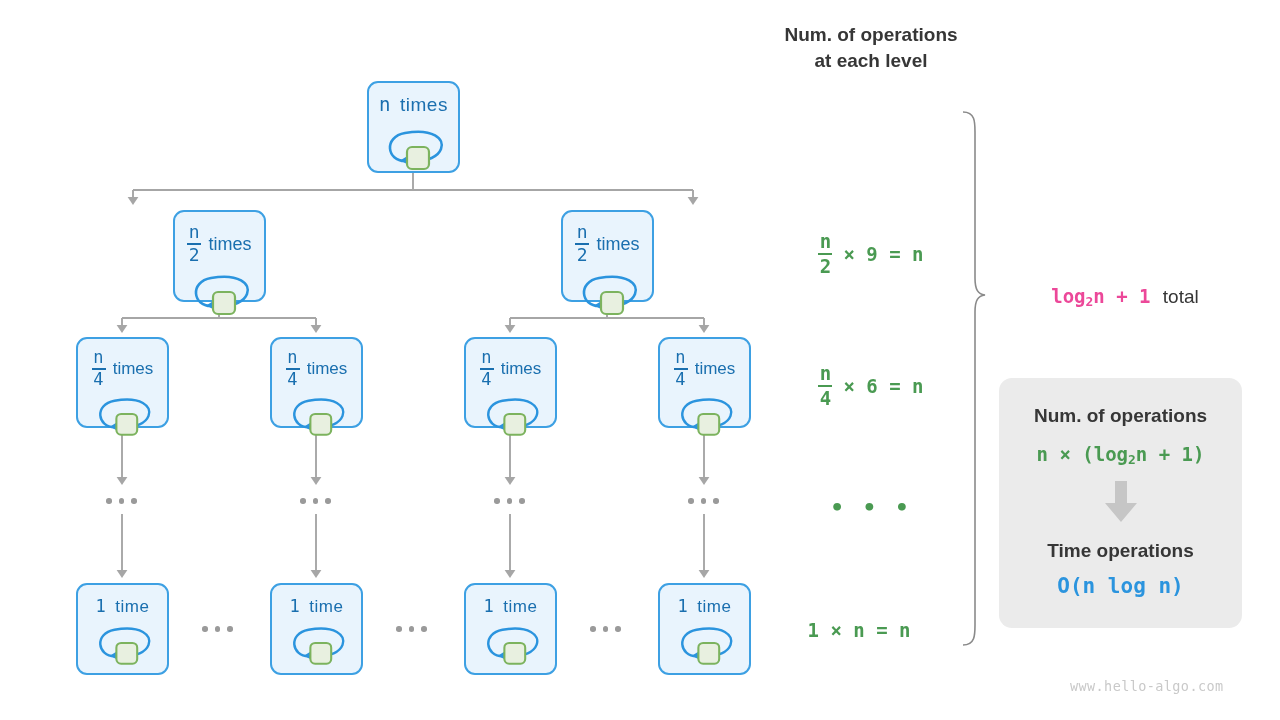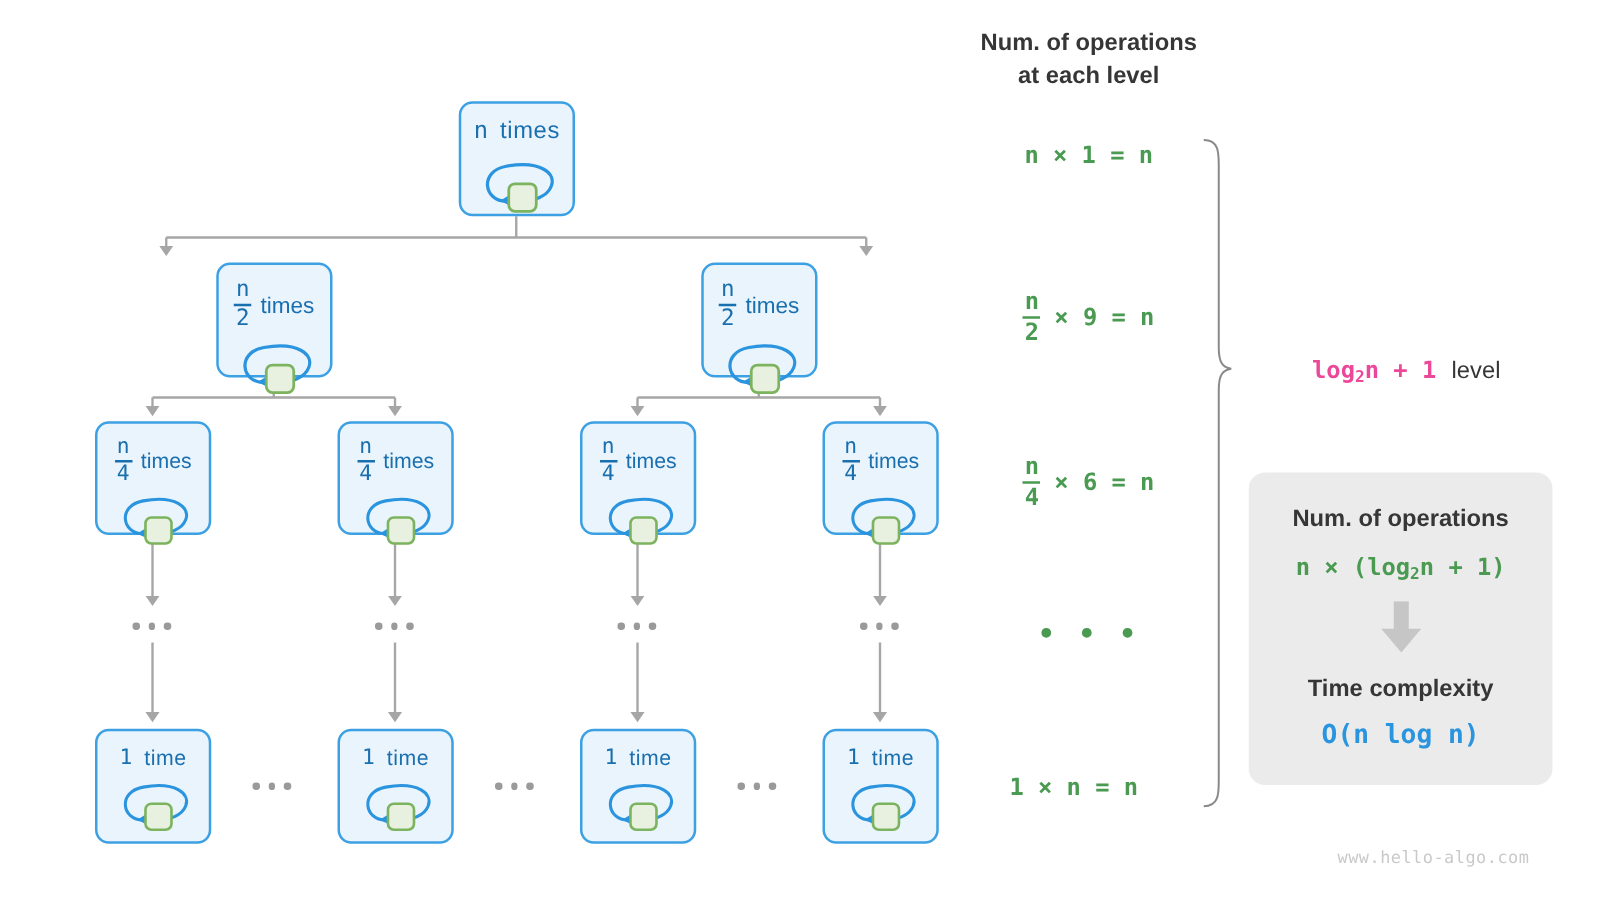--- a/index.html
+++ b/index.html
@@ -409,23 +409,20 @@
     <i style="width:5.5px;height:5.5px;"></i>
       <i style="width:5.5px;height:5.5px;"></i>
       <i style="width:5.5px;height:5.5px;"></i>
   </div>
 
   <div class="col-head" style="left:746px; top:22px; width:250px;">
     <div>Num. of operations</div>
     <div>at each level</div>
   </div>
 
-  <div class="formula" style="left:786px; top:110px; width:170px; height:28px;">
-    <span>n × 1 = n</span>
-  </div>
 
   <div class="formula" style="left:786px; top:232px; width:170px; height:44px;">
     <span class="frac" style="margin-right:11px;">
       <span class="num">n</span>
       <span class="bar"></span>
       <span class="den">2</span>
     </span>
     <span>× 9 = n</span>
   </div>
 
@@ -442,31 +439,31 @@
     <span>• • •</span>
   </div>
 
   <div class="formula" style="left:774px; top:616px; width:170px; height:28px;">
     <span>1 × n = n</span>
   </div>
 
   <div class="levels-text" style="left:1010px; top:283px; width:230px;">
     <div>
       <span class="grn"><span>log</span><sub>2</sub><span>n + 1</span></span>
-      <span style="margin-left:7px;">level</span>
+      <span style="margin-left:7px;">total</span>
     </div>
   </div>
 
   <div id="card" style="left:999px; top:378px; width:243px; height:250px;">
     <div class="card-title" style="margin-top:27px;">Num. of operations</div>
     <div class="card-green" style="margin-top:16px;"><span>n × (log</span><sub>2</sub><span>n + 1)</span></div>
     <div style="margin-top:14px;">
       <svg width="36" height="42" viewBox="0 0 36 42">
         <path d="M12,0 L24,0 L24,22 L34,22 L18,41 L2,22 L12,22 z" fill="#c6c6c6"></path>
       </svg>
     </div>
-    <div class="card-title" style="margin-top:13px;">Time complexity</div>
+    <div class="card-title" style="margin-top:13px;">Time operations</div>
     <div class="card-blue" style="margin-top:12px;text-align:center;">O(n log n)</div>
   </div>
 
   <div class="watermark" style="left:1070px; top:678px;">www.hello-algo.com</div>
 
 </div>
 
 </body></html>

